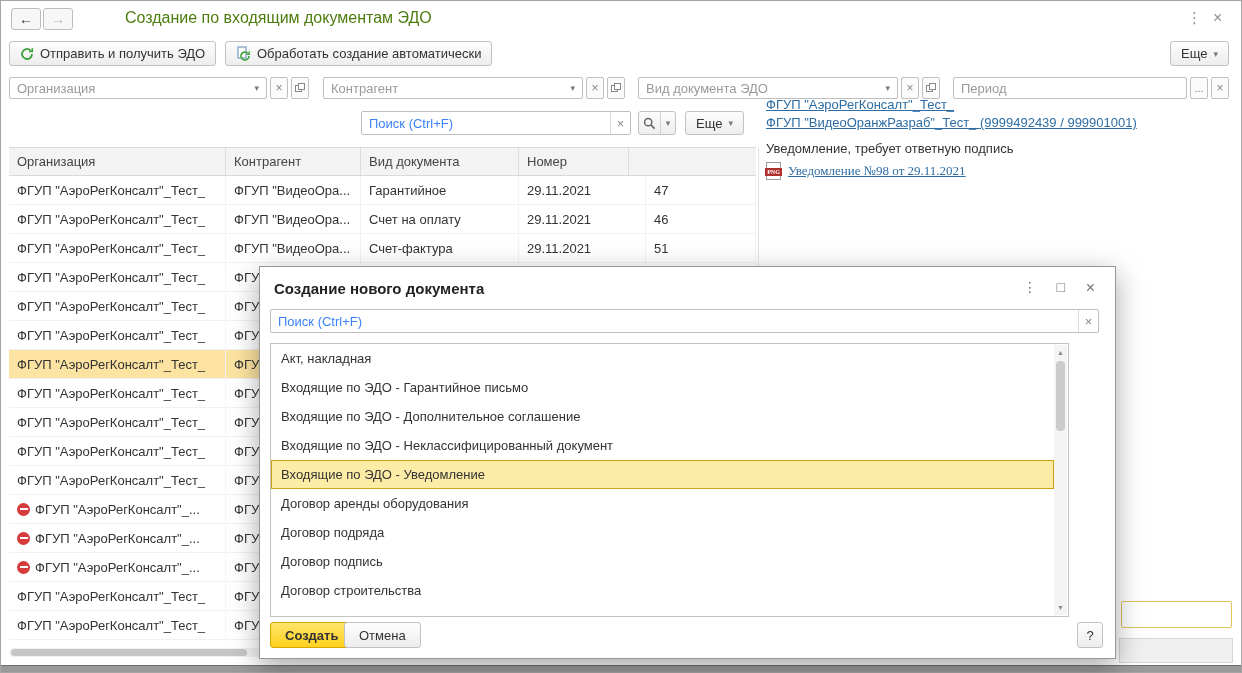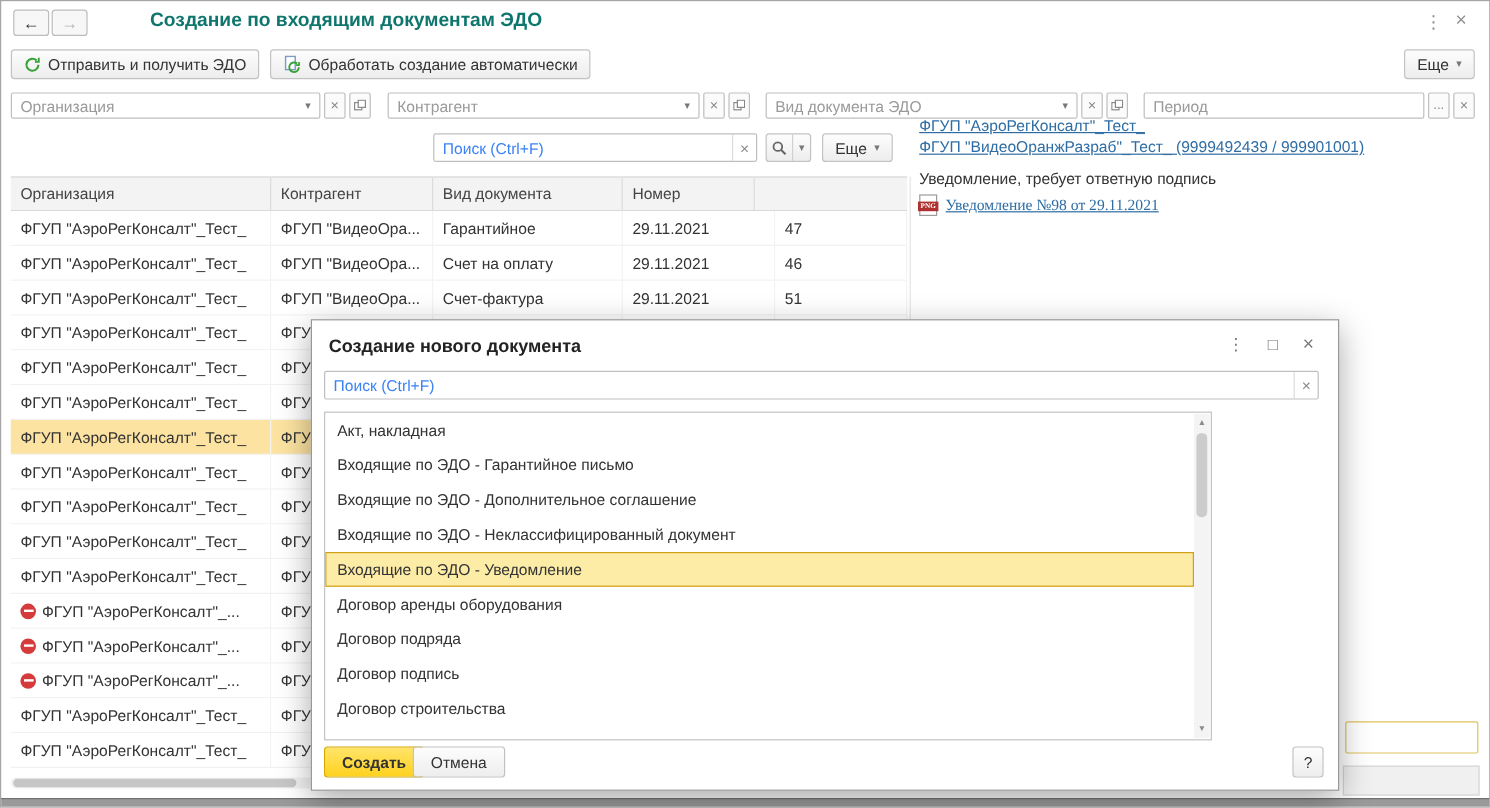--- a/index.html
+++ b/index.html
@@ -8,21 +8,21 @@
   .app { position:absolute; left:0; top:0; width:1242px; height:673px;
     background:#fff; border:1px solid #a5a5a5; }
   .win-bottom { position:absolute; left:0; right:0; bottom:0; height:7px;
     background:#9a9a9a; border-top:1px solid #707070; }
 
   
   .hdr-btn { position:absolute; top:7px; width:30px; height:22px; border:1px solid #bdbdbd;
     border-radius:3px; background:#f7f7f7; display:flex; align-items:center; justify-content:center;
     font-size:14px; color:#333; cursor:pointer; }
   .hdr-btn.disabled { color:#b5b5b5; }
-  .page-title { position:absolute; left:124px; top:8px; font-size:16px; font-weight:bold; color:#0f766e; }
+  .page-title { position:absolute; left:124px; top:8px; font-size:16px; font-weight:normal; color:#4d7c0f; }
   .hdr-ico { position:absolute; top:8px; color:#8f8f8f; font-size:15px; cursor:pointer; }
 
   
   .btn { position:absolute; height:25px; border:1px solid #c2c2c2; border-radius:3px;
     background:linear-gradient(#fdfdfd,#ededed); display:inline-flex; align-items:center;
     gap:6px; padding:0 10px; font-size:13px; color:#333; cursor:pointer; white-space:nowrap; }
   .btn .arrow { font-size:9px; color:#777; }
 
   
   .filter { position:absolute; top:76px; height:22px; display:flex; gap:3px; }
@@ -86,21 +86,21 @@
   .br-strip { position:absolute; left:1118px; top:637px; width:114px; height:25px; background:#f0f0f0;
     border:1px solid #d6d6d6; }
 
   
   .dialog { position:absolute; left:258px; top:265px; width:857px; height:393px; background:#fff;
     border:1px solid #979797; box-shadow:0 8px 26px rgba(0,0,0,.35); z-index:50; }
   .dlg-title { position:absolute; left:14px; top:13px; font-size:15px; font-weight:bold; color:#222; }
   .dlg-ico { position:absolute; top:12px; color:#777; font-size:14px; cursor:pointer; }
   .dlg-search { position:absolute; left:10px; top:42px; width:829px; height:24px; border:1px solid #bfbfbf;
     border-radius:2px; background:#fff; display:flex; align-items:stretch; }
-  .dlg-list { position:absolute; left:10px; top:76px; width:740px; height:274px; border:1px solid #c3c3c3;
+  .dlg-list { position:absolute; left:10px; top:76px; width:799px; height:274px; border:1px solid #c3c3c3;
     background:#fff; overflow:hidden; }
   .ditem { height:29px; line-height:29px; padding:0 10px; margin-right:14px; white-space:nowrap;
     overflow:hidden; cursor:pointer; }
   .ditem.sel { background:#fdeca6; outline:1px solid #d0a017; outline-offset:-1px; }
   .dlg-scroll { position:absolute; right:1px; top:1px; bottom:1px; width:13px; background:#f4f4f4; }
   .sc-arrow { position:absolute; left:0; width:13px; height:13px; display:flex; align-items:center;
     justify-content:center; font-size:7px; color:#8a8a8a; cursor:pointer; }
   .sc-thumb { position:absolute; left:2px; top:16px; width:9px; height:70px; background:#cccccc;
     border-radius:4px; cursor:pointer; }
   .dlg-btn { position:absolute; bottom:10px; height:26px; border:1px solid #c2c2c2; border-radius:3px;

